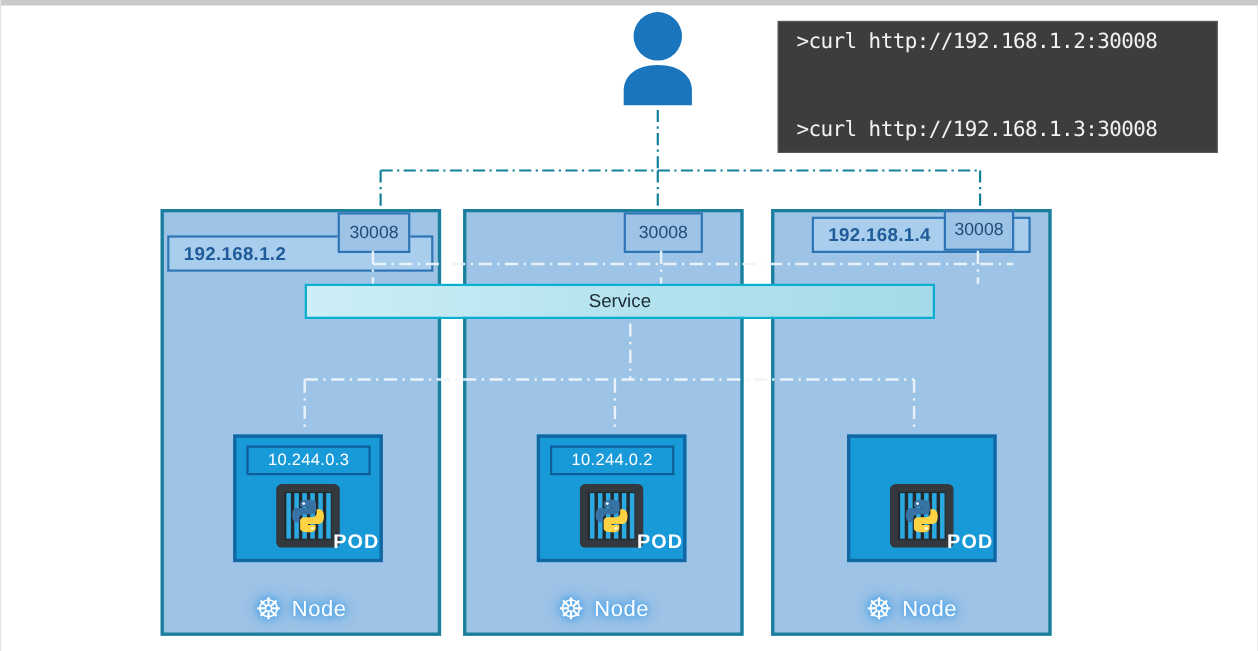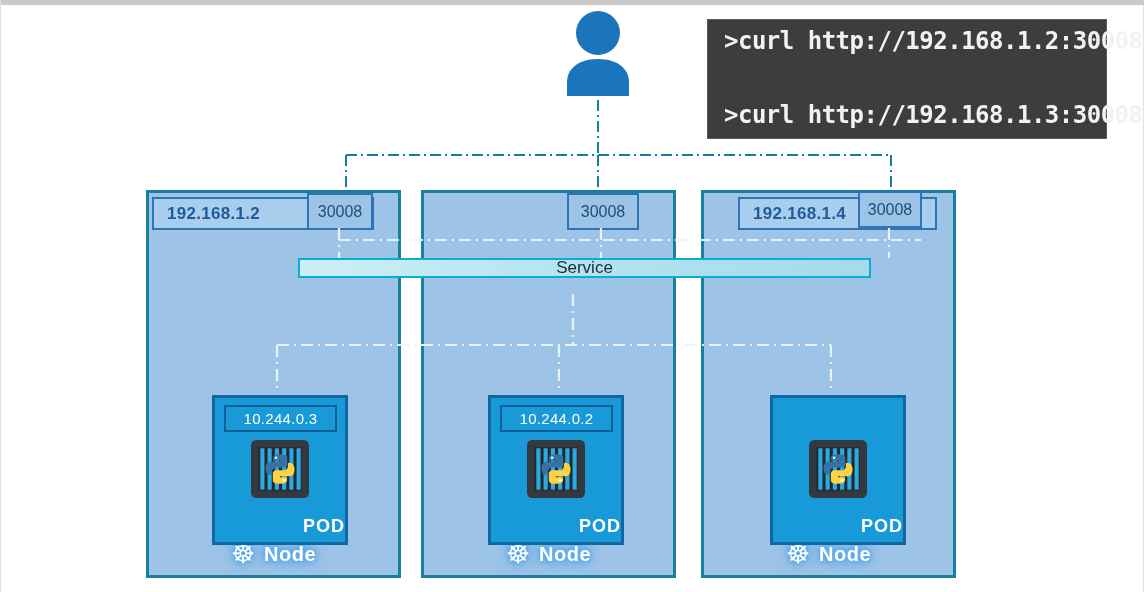--- a/index.html
+++ b/index.html
@@ -15,58 +15,58 @@
     border-left:1px solid #e2e2e2;border-right:1px solid #e2e2e2}
   .top-strip{position:absolute;left:0;top:0;width:1144px;height:5px;background:#c9c9c9}
 
   .connectors{position:absolute;left:0;top:0;width:1144px;height:592px;z-index:2;pointer-events:none}
 
   .user-icon{position:absolute;left:560px;top:10px;width:74px;height:86px;z-index:1}
 
   .terminal{position:absolute;left:706px;top:19px;width:400px;height:120px;z-index:3;
     background:var(--terminal-bg);border:1px solid #5a5a5a;
     display:flex;flex-direction:column;justify-content:space-between;padding:7px 0 9px 16px}
-  .tline{font-family:"DejaVu Sans Mono",monospace;font-weight:700;font-size:24px;
+  .tline{font-family:"DejaVu Sans Mono",monospace;font-weight:400;font-size:19px;
     color:var(--terminal-text);white-space:nowrap;letter-spacing:-0.5px}
 
   .node{position:absolute;top:190px;width:255px;height:388px;z-index:1;
     background:var(--node-fill);border:3px solid var(--node-border)}
   .node-1{left:145px}.node-2{left:420px}.node-3{left:700px}
   .nheader{position:absolute;height:33px;background:var(--header-fill);
     border:2px solid var(--header-border);display:flex;align-items:center;padding-left:13px}
   .nip{font-size:17px;font-weight:600;color:var(--ip-text);letter-spacing:.3px}
   .nport{position:absolute;height:37px;background:var(--node-fill);border:2px solid var(--header-border);
     display:flex;align-items:center;justify-content:center;font-size:16px;font-weight:400;
     color:#1f4e79;z-index:2}
-  .node-1 .nheader{left:3px;top:4px;width:222px}
+  .node-1 .nheader{left:3px;top:21px;width:242px}
   .node-1 .nport{left:158px;top:0;width:66px}
   .node-2 .nheader{left:3px;top:4px;width:216px}
   .node-2 .nport{left:143px;top:0;width:72px}
   .node-3 .nheader{left:34px;top:4px;width:199px}
   .node-3 .nport{left:154px;top:-2px;width:64px}
 
-  .service{position:absolute;left:297px;top:258px;width:573px;height:20px;z-index:5;
+  .service{position:absolute;left:276px;top:258px;width:573px;height:32px;z-index:5;
     background:linear-gradient(90deg,#cdeef6 0%,#b2e2ee 55%,#a6dae8 100%);
     border:2px solid var(--service-border);display:flex;align-items:center;justify-content:center;
     font-size:17px;color:#1b2b33}
 
-  .pod{position:absolute;top:202px;width:136px;height:150px;background:var(--pod-fill);
+  .pod{position:absolute;top:202px;width:136px;height:116px;background:var(--pod-fill);
     border:3px solid var(--pod-border);z-index:3}
   .node-1 .pod{left:63px}.node-2 .pod{left:64px}.node-3 .pod{left:66px}
   .podip{position:absolute;left:9px;top:7px;width:113px;height:27px;border:2px solid #0f5e97;
     display:flex;align-items:center;justify-content:center;color:#fff;font-size:15px;letter-spacing:.3px}
   .podicon{position:absolute;left:36px;top:42px;width:58px;height:58px}
   .podtag{position:absolute;left:0;bottom:5px;width:100%;text-align:right;color:#fff;
     font-weight:700;font-size:18px;letter-spacing:1px}
 
   .nodelabel{position:absolute;left:0;top:344px;width:100%;height:34px;display:flex;
     align-items:center;justify-content:center;gap:9px}
   .kwheel{font-size:27px;line-height:1;color:#fff;
     text-shadow:0 0 3px #57a9ea,0 0 6px #57a9ea,0 0 10px #57a9ea,0 0 14px #4d9fe4}
-  .nodetext{font-size:20px;font-weight:700;color:#fff;letter-spacing:.5px;
+  .nodetext{font-size:20px;font-weight:400;color:#fff;letter-spacing:.5px;
     text-shadow:0 0 3px #57a9ea,0 0 6px #57a9ea,0 0 10px #57a9ea,0 0 13px #4d9fe4}
 </style>
 </head>
 <body>
 
 <div class="stage">
   <div class="top-strip"></div>
 
   <svg class="connectors" viewBox="0 0 1144 592">
     <g stroke="#12829b" stroke-width="2" fill="none" stroke-dasharray="11 4 2 4">

